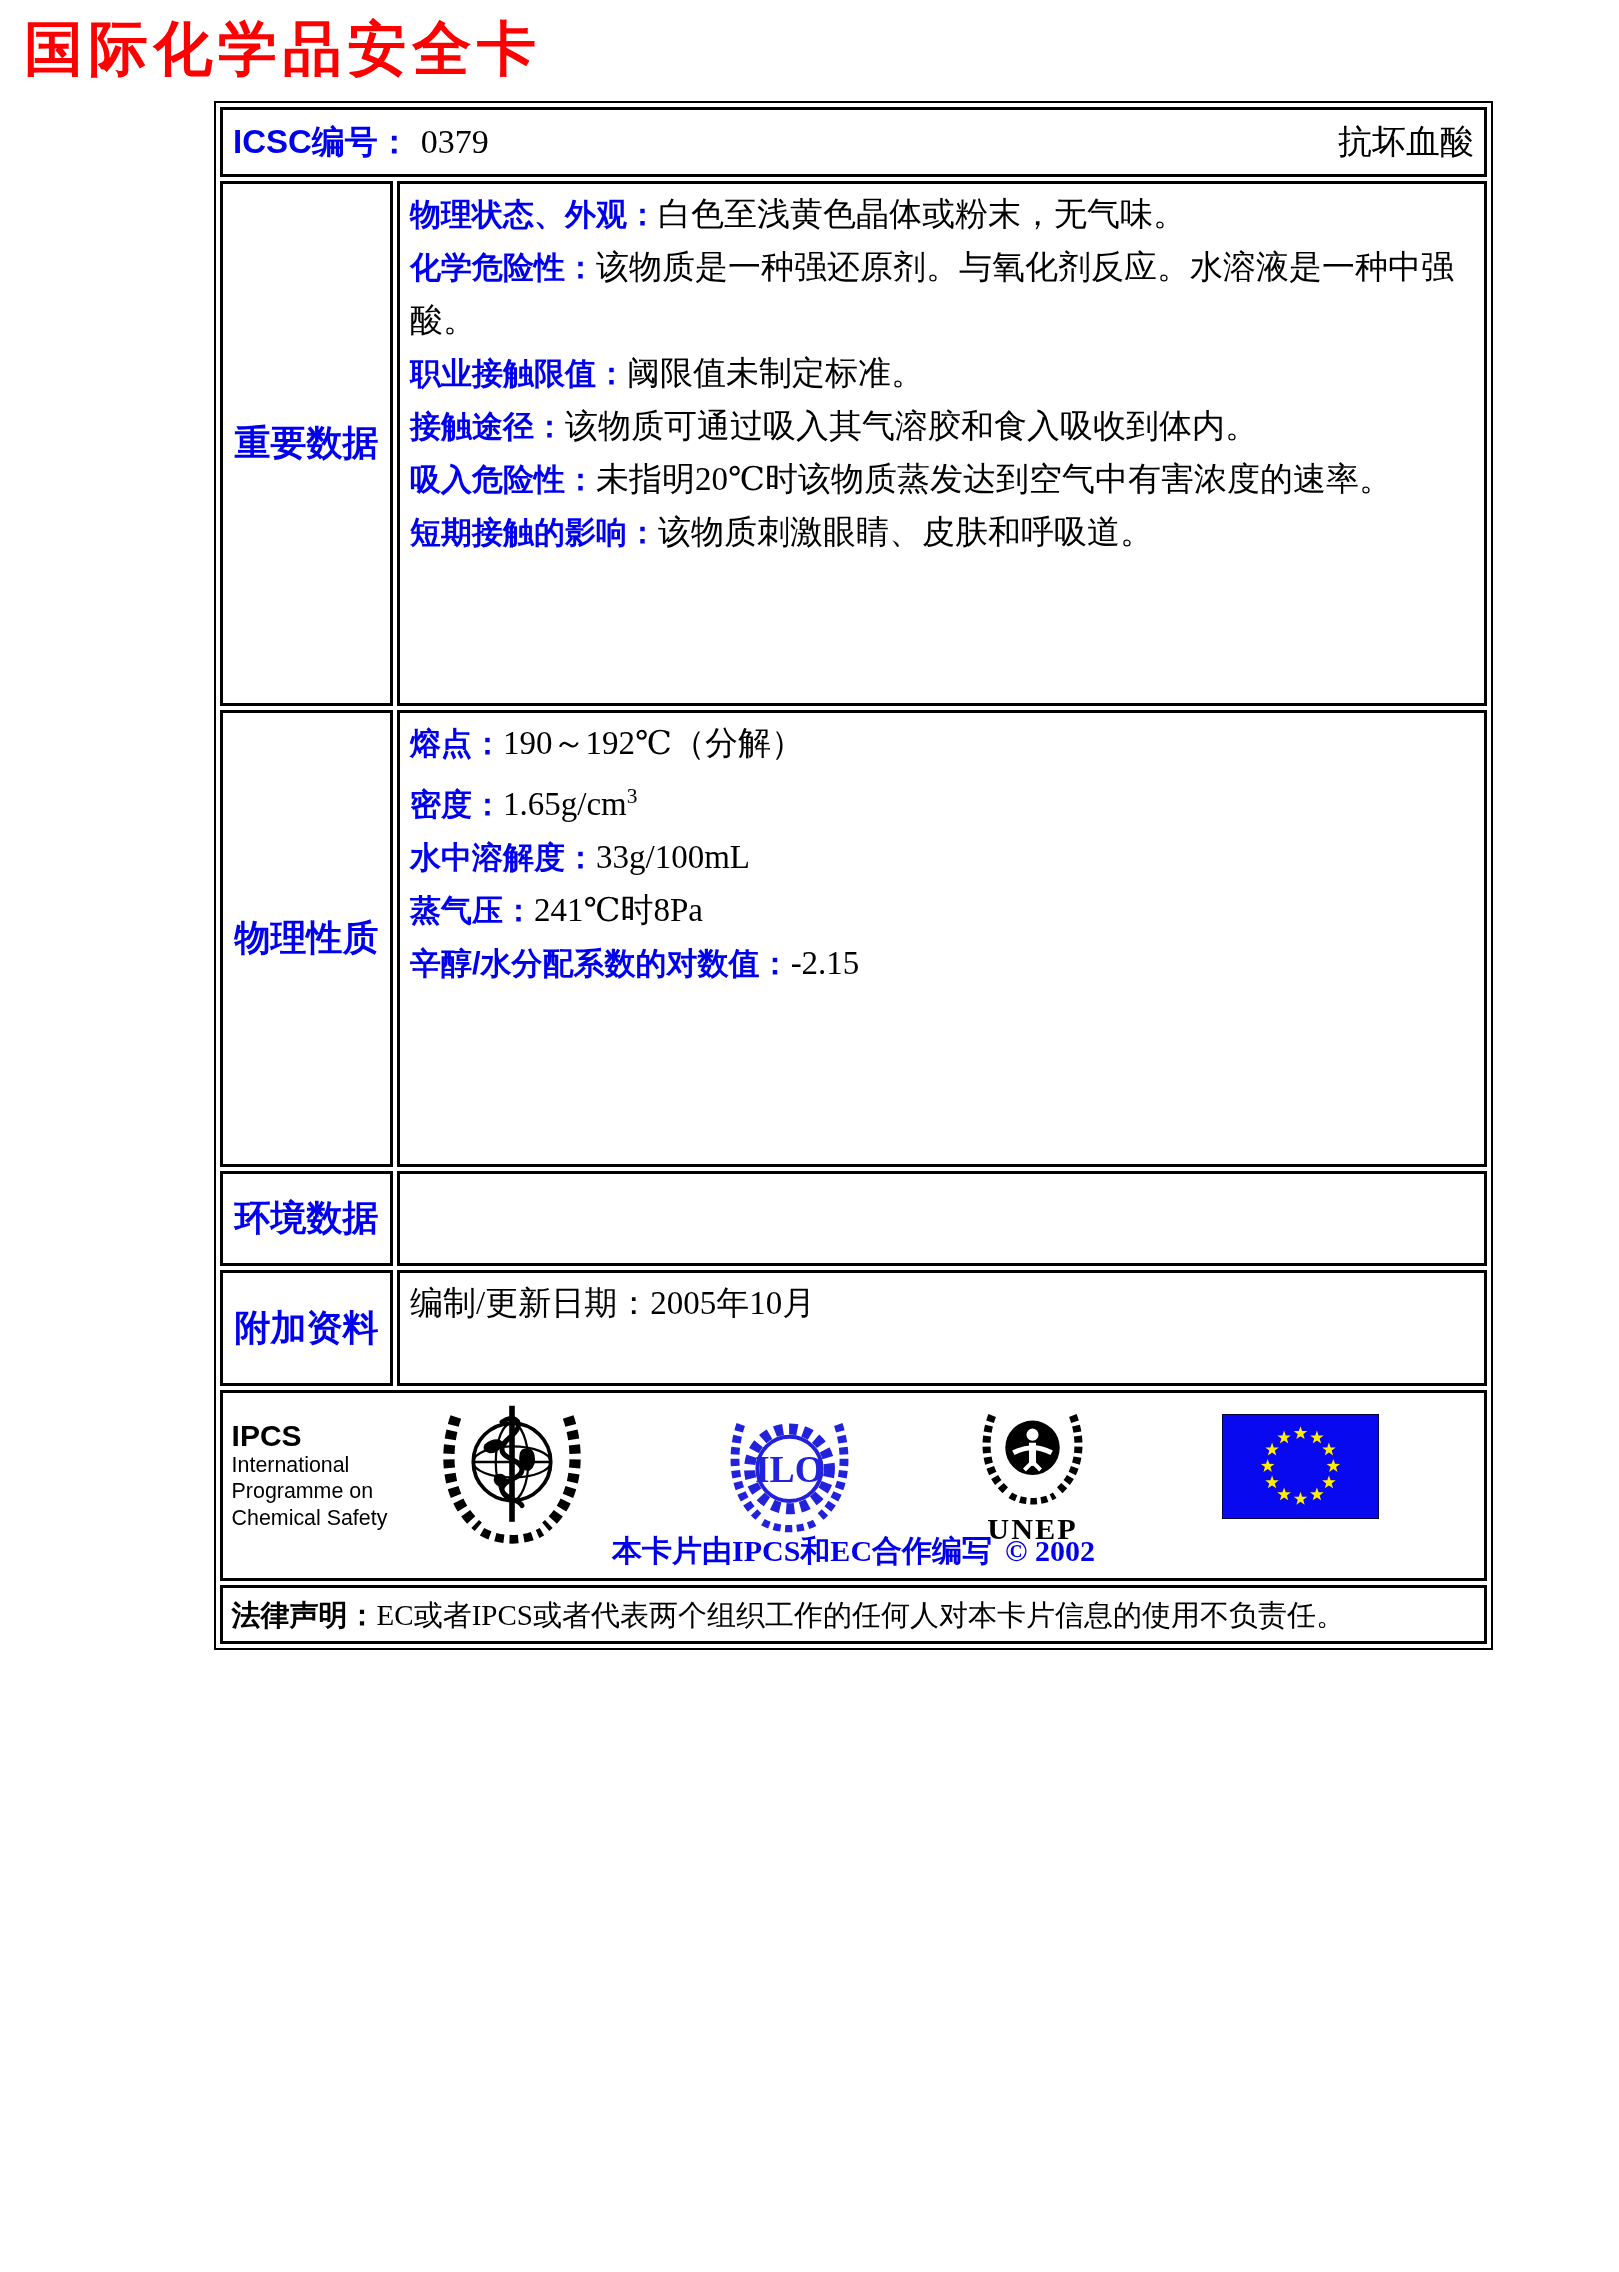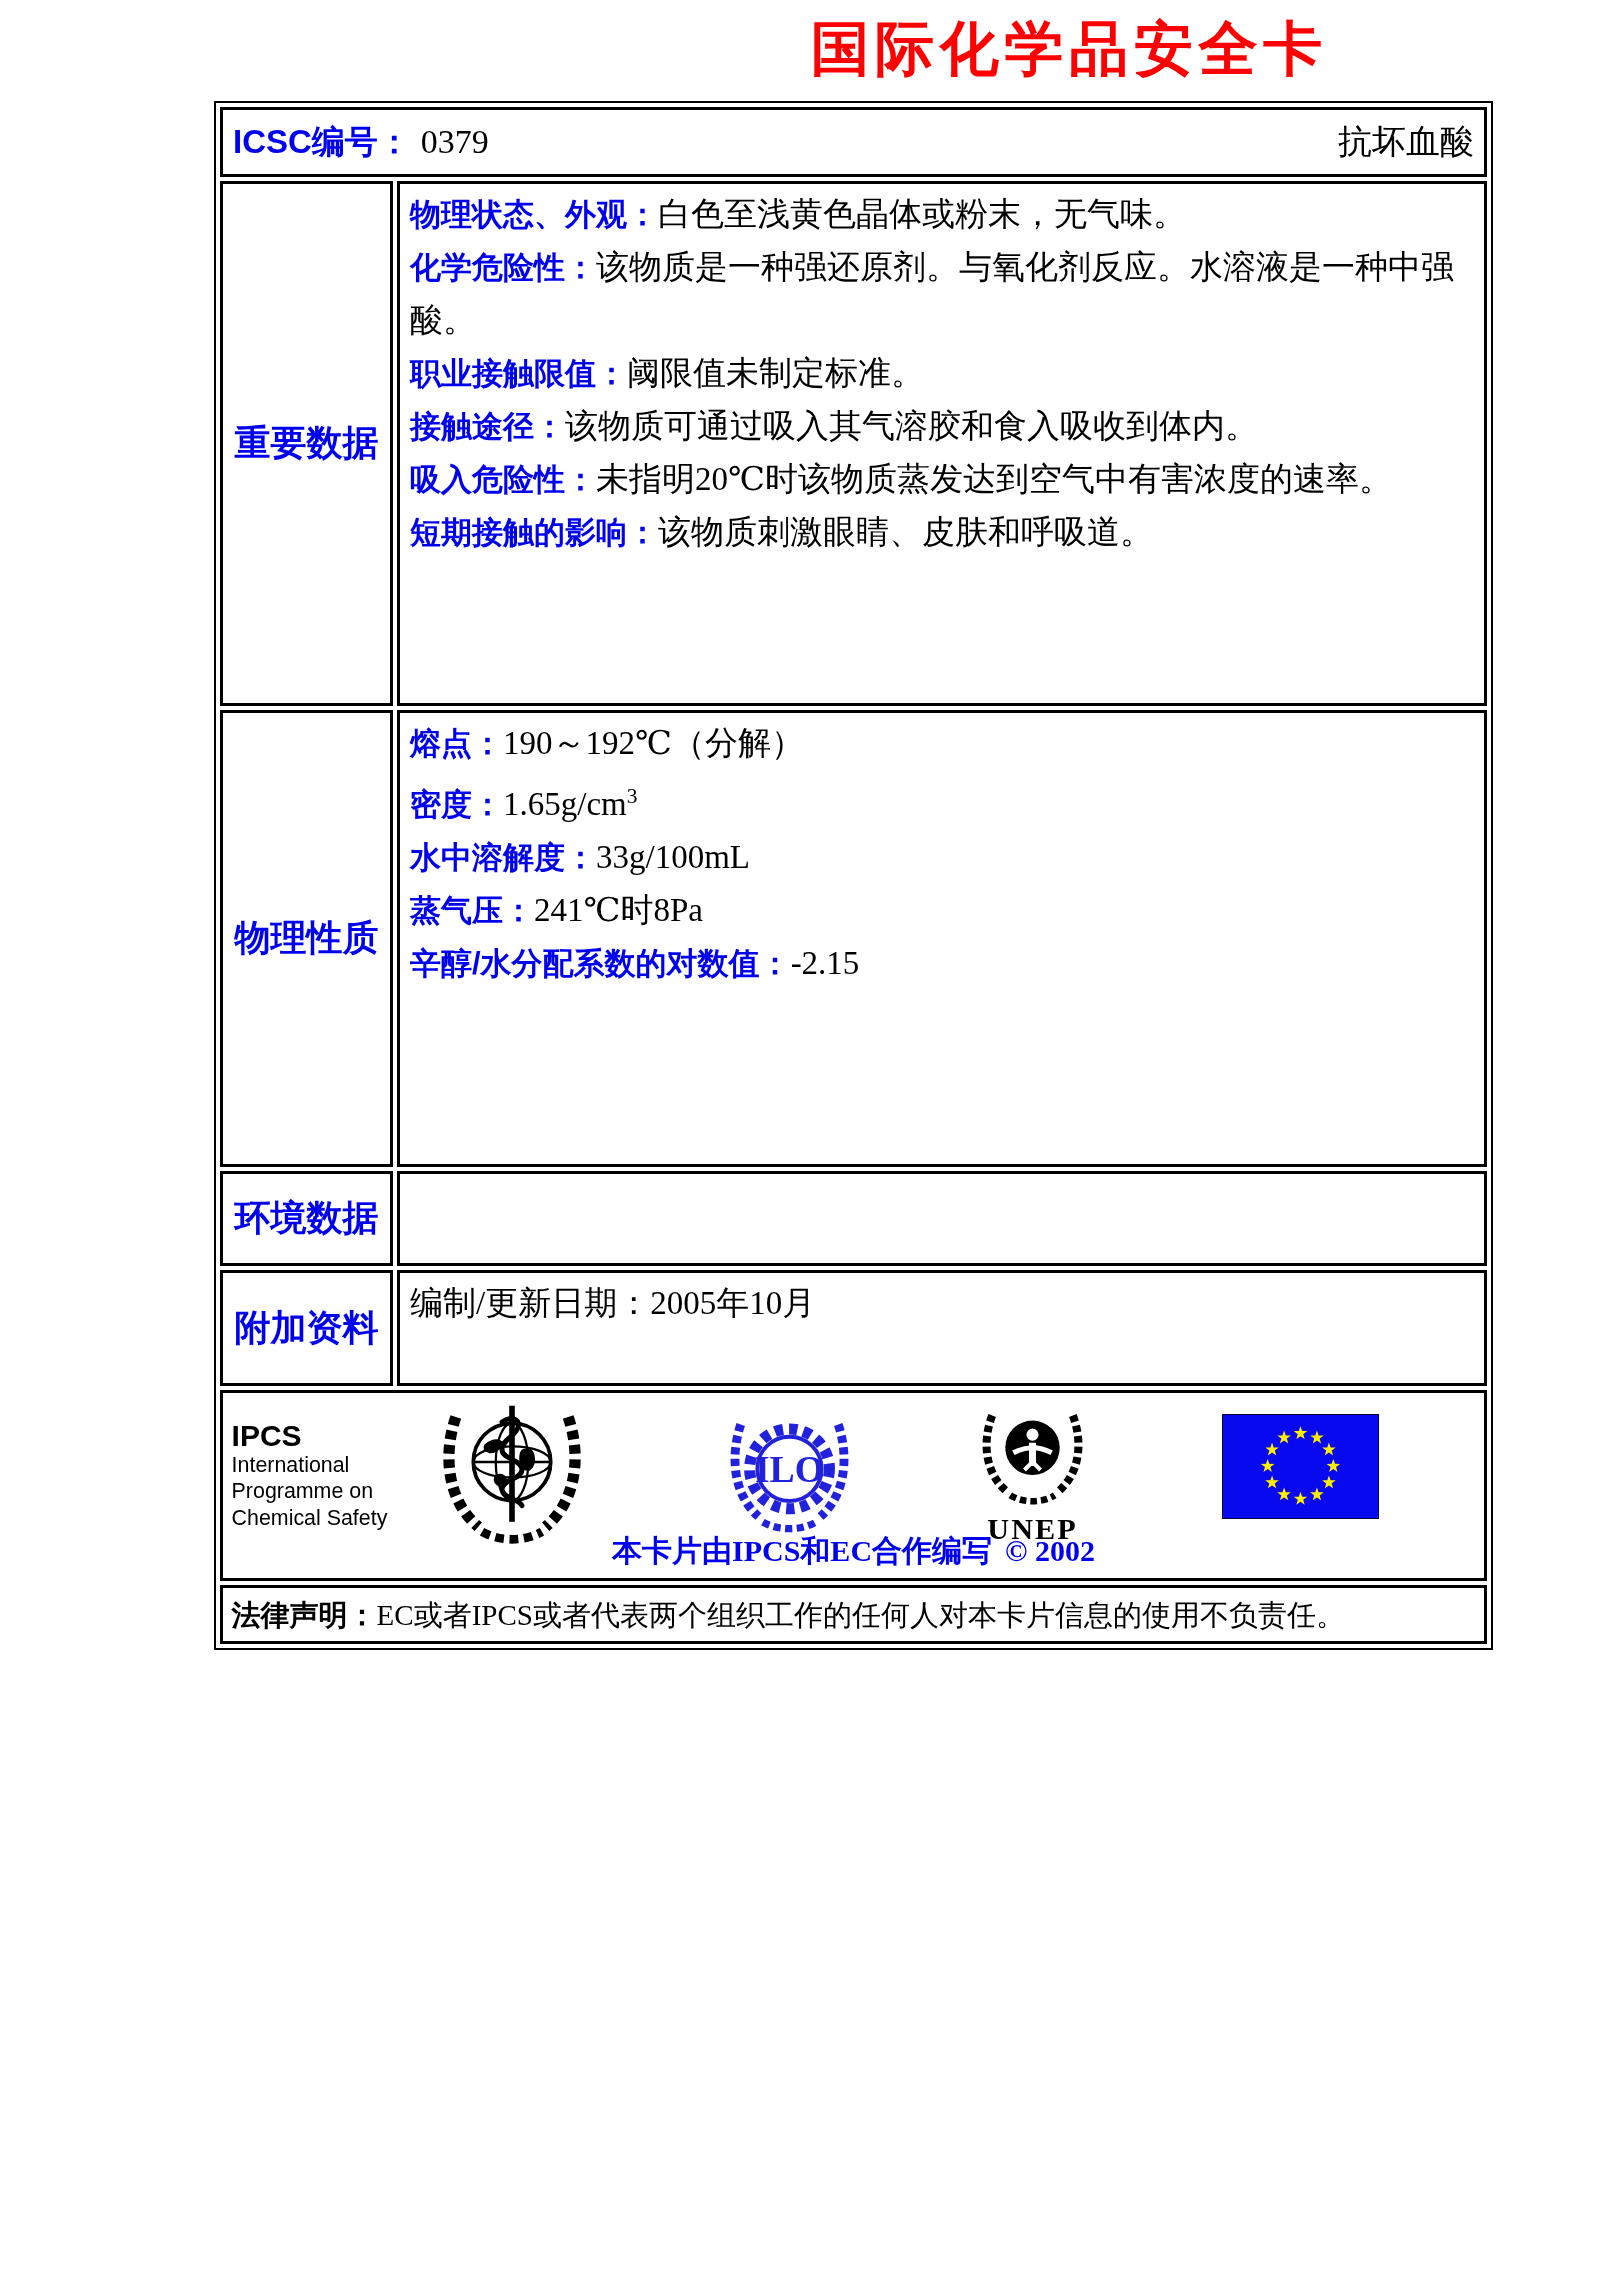--- a/index.html
+++ b/index.html
@@ -3,23 +3,23 @@
 <meta charset="utf-8">
 <style>
   :root{
     --label-blue:#0000ee; --title-red:#ff0000; --text-black:#000000;
     --ilo-blue:#2222dd; --eu-flag-blue:#0909f0; --eu-star-yellow:#ffee00;
   }
   *{box-sizing:border-box;}
   html,body{margin:0;padding:0;background:#fff;}
   .page{position:relative;width:1620px;height:2273px;background:#fff;overflow:hidden;
         font-family:"Liberation Serif","DejaVu Serif",serif;color:var(--text-black);}
-  .title{position:absolute;top:10px;left:0;width:1328px;text-align:right;margin:0;
+  .title{position:absolute;top:10px;left:0;width:1328px;text-align:left;margin:0;
          color:var(--title-red);font-size:59px;font-weight:bold;letter-spacing:5.7px;
-         font-family:"Liberation Sans","DejaVu Sans",sans-serif;}
+         font-family:"Liberation Sans","DejaVu Sans",sans-serif;padding-left:24px;}
   .card{position:absolute;left:214px;top:101px;width:1279px;border:2.9px solid #000;background:#fff;}
   table.icsc{border-collapse:separate;border-spacing:4.3px;width:100%;}
   td{border:3.6px solid #000;background:#fff;vertical-align:top;}
   td.lab{width:173px;text-align:center;vertical-align:middle;
          color:var(--label-blue);font-weight:bold;font-size:36px;
          font-family:"Liberation Sans","DejaVu Sans",sans-serif;}
   td.content{padding:4.3px 10px;margin-top:20px;}
   tr.r0 td{height:70px;} tr.r1 td{height:525px;} tr.r2 td{height:457px;}
   tr.r3 td{height:95px;} tr.r4 td{height:107px;} tr.r5 td{height:116px;}
   tr.r6 td{height:191px;} tr.r7 td{height:59px;}

